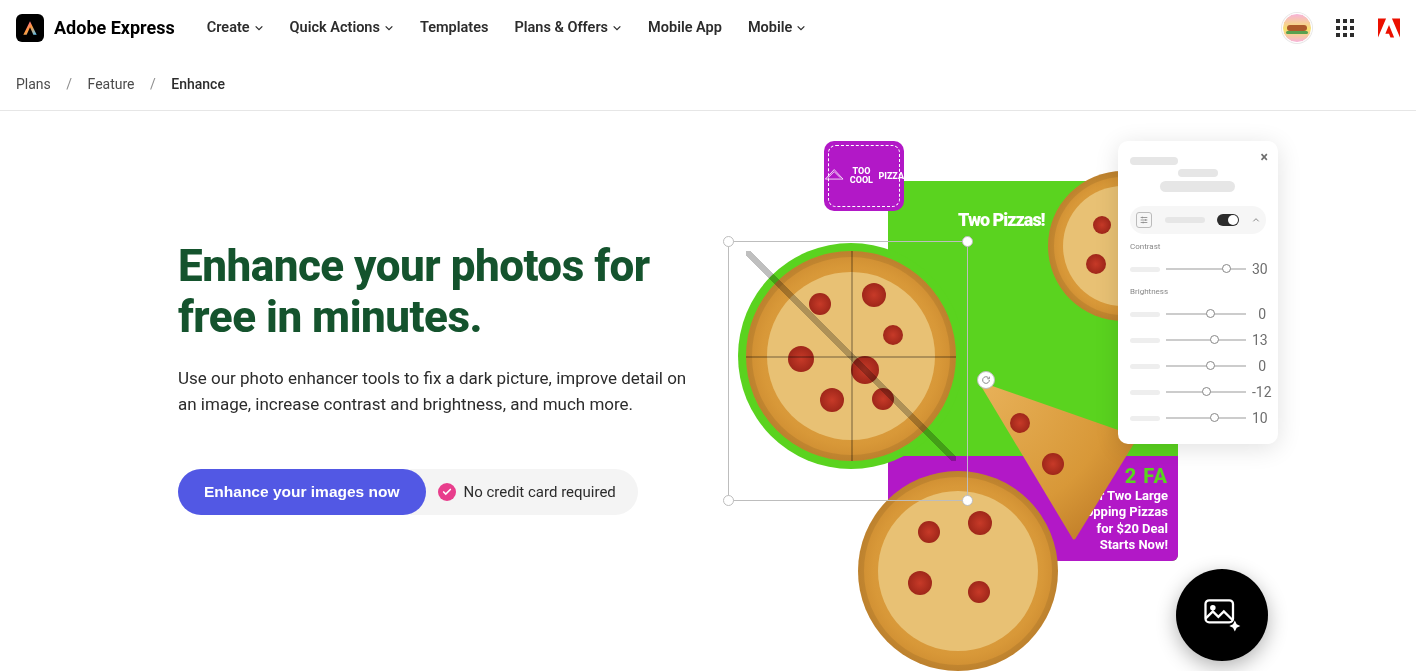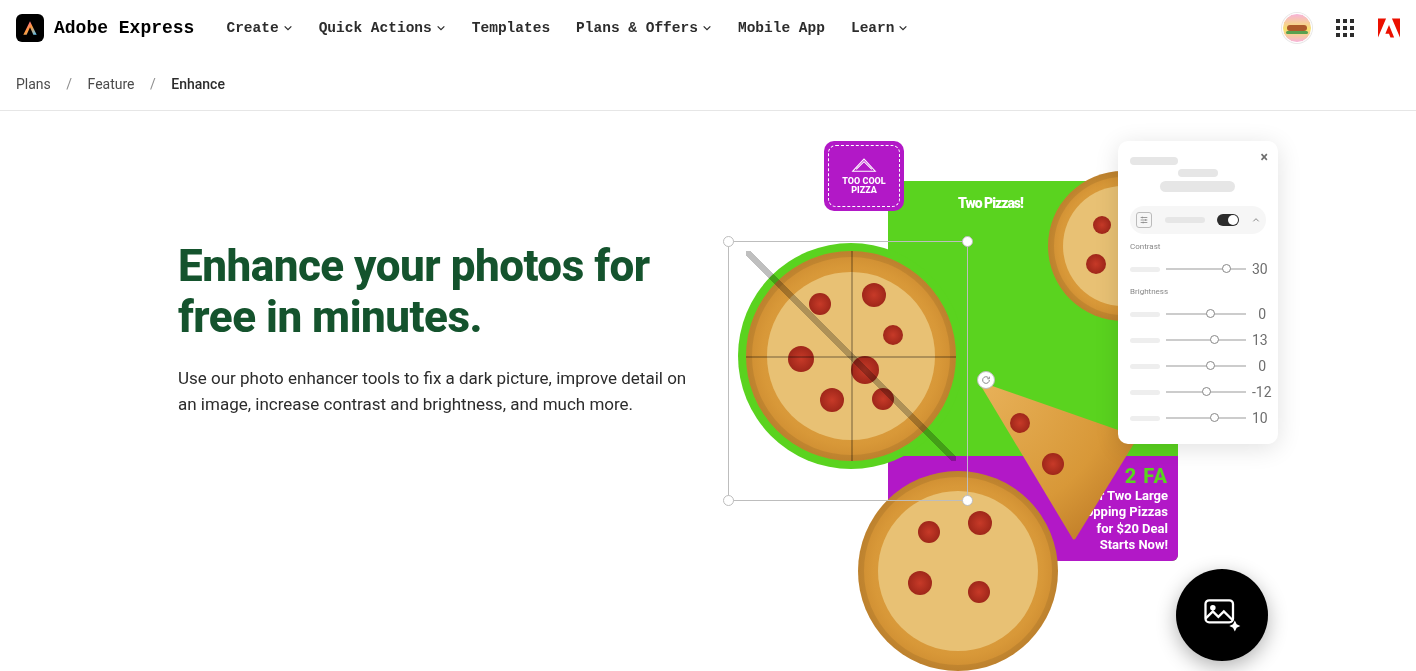--- a/index.html
+++ b/index.html
@@ -1,18 +1,18 @@
 <!DOCTYPE html>
 <html><head>
 <meta charset="utf-8">
 <style>
 * { margin: 0; padding: 0; box-sizing: border-box; }
 body { font-family: -apple-system, BlinkMacSystemFont, "Segoe UI", Roboto, Helvetica, Arial, sans-serif; background: #fff; color: #2c2c2c; width: 1416px; height: 671px; overflow: hidden; position: relative; }
 
-.topbar { height: 56px; display: flex; align-items: center; padding: 0 16px; border-bottom: 1px solid transparent; font-family: Liberation Mono, monospace; }
+.topbar { height: 56px; display: flex; align-items: center; padding: 0 16px; border-bottom: 1px solid transparent; }
 .logo-wrap { display: flex; align-items: center; gap: 10px; margin-right: 32px; }
 .logo-box { width: 28px; height: 28px; background: #000; border-radius: 6px; display: flex; align-items: center; justify-content: center; }
 .logo-box svg { width: 20px; height: 20px; }
 .brand { font-weight: 700; font-size: 18px; color: #000; }
 .nav { display: flex; gap: 26px; }
 .nav-item { font-size: 14.5px; font-weight: 600; color: #2c2c2c; display: flex; align-items: center; gap: 4px; cursor: pointer; }
 .chev { width: 10px; height: 10px; }
 .top-right { margin-left: auto; display: flex; align-items: center; gap: 24px; }
 .avatar { width: 30px; height: 30px; border-radius: 50%; background: linear-gradient(180deg,#f7b2d9 0%,#f7e26b 55%,#f7b2d9 100%); border:1px solid #fff; box-shadow:0 0 0 1px #e8e8e8; position:relative; overflow:hidden; }
 .avatar::before{content:"";position:absolute;left:4px;right:4px;top:11px;height:6px;background:#ad5a2a;border-radius:3px;}
@@ -35,22 +35,22 @@
 .cta-note-pill { display:flex; align-items:center; gap:8px; background:#f4f4f4; padding: 14px 22px 14px 48px; border-radius: 28px; margin-left:-36px; position:relative; z-index:1; font-size:15px; color:#2c2c2c;}
 .check-circle { width:18px; height:18px; border-radius:50%; background:#e83e8c; display:flex; align-items:center; justify-content:center; flex-shrink:0;}
 .check-circle svg{width:10px;height:10px;}
 
 .hero-art { position: absolute; left: 738px; top: 20px; width: 540px; height: 520px; }
 .green-card { position:absolute; left:150px; top:50px; width:290px; height:380px; background:#5ad31f; border-radius:6px; overflow:hidden; }
 .purple-strip { position:absolute; left:0; right:0; bottom:0; height:105px; background:#b218c7; color:#fff; padding:8px 10px; text-align:right; font-weight:700; }
 .purple-strip .big{font-size:20px; color:#5ad31f; font-weight:800; letter-spacing:1px;}
 .purple-strip .sub{font-size:13px; line-height:1.25;}
 .headline-txt{position:absolute; left:70px; top:10px; font-size:28px; font-weight:900; color:#b218c7; line-height:0.95; letter-spacing:-1px;}
-.headline-txt .sub2{color:#fff; font-size:14px; display:block; margin-top:6px;}
-.stamp{position:absolute; left:86px; top:10px; width:80px; height:70px; background:#b218c7; border-radius:10px; z-index:5; display:flex; flex-direction:column; align-items:center; justify-content:center; color:#fff; font-size:9px; font-weight:800; text-align:center; line-height:1;}
+.headline-txt .sub2{color:#fff; font-size:18px; display:block; margin-top:20px;}
+.stamp{position:absolute; left:86px; top:10px; width:80px; height:70px; background:#b218c7; border-radius:10px; z-index:5; display:flex; flex-direction:row; align-items:center; justify-content:center; color:#fff; font-size:9px; font-weight:800; text-align:center; line-height:1;}
 .stamp::before{content:""; position:absolute; inset:4px; border:1.5px dashed #fff; border-radius:8px;}
 .stamp svg{width:26px;height:18px;margin-bottom:2px;}
 
 .pizza{position:absolute; border-radius:50%; background: radial-gradient(circle at 50% 50%, #e8b25a 0%, #d89838 60%, #b36f1f 100%); box-shadow: inset 0 0 0 6px rgba(0,0,0,0.08);} 
 .pizza .top{position:absolute; inset:10%; border-radius:50%; background:#e8c174;}
 .pepp{position:absolute; border-radius:50%; background:radial-gradient(circle,#c73a28 0%,#8f1f14 100%);}
 .pizza-main{left:8px; top:120px; width:210px; height:210px; z-index:6;}
 .green-ring{position:absolute; left:0px; top:112px; width:226px; height:226px; border-radius:50%; background:#5ad31f; z-index:5;}
 .pizza-tr{left:310px; top:40px; width:150px; height:150px; z-index:4;}
 .pizza-slice{position:absolute; left:240px; top:250px; width:160px; height:160px; z-index:4; background:radial-gradient(circle at 0% 0%, #e8b25a 0%, #d89838 60%, #b36f1f 100%); clip-path: polygon(0 0, 100% 35%, 60% 100%); border-radius: 0 0 80px 0;}
@@ -116,21 +116,21 @@
     <div class="nav-item">
         <span>Plans &amp; Offers</span>
         <svg class="chev" viewBox="0 0 12 12">
           <path d="M2 4l4 4 4-4" stroke="#2c2c2c" stroke-width="1.5" fill="none"></path>
         </svg>
       </div>
     <div class="nav-item">
         <span>Mobile App</span>
       </div>
     <div class="nav-item">
-        <span>Learn</span>
+        <span>Mobile</span>
         <svg class="chev" viewBox="0 0 12 12">
           <path d="M2 4l4 4 4-4" stroke="#2c2c2c" stroke-width="1.5" fill="none"></path>
         </svg>
       </div>
   </div>
   <div class="top-right">
     <div class="avatar"></div>
     <div class="apps-icon">
         <span></span>
         <span></span>
@@ -153,20 +153,31 @@
   <span class="bc-sep">/</span>
   <span class="bc-link">Feature</span>
   <span class="bc-sep">/</span>
   <span class="bc-current">Enhance</span>
 </div>
 
 <div class="hero">
   <div class="hero-text">
     <h1>Enhance your photos for free in minutes.</h1>
     <p>Use our photo enhancer tools to fix a dark picture, improve detail on an image, increase contrast and brightness, and much more.</p>
+    <div class="cta-row">
+      <button class="cta-btn">Enhance your images now</button>
+      <div class="cta-note-pill">
+        <span class="check-circle">
+            <svg viewBox="0 0 12 12">
+              <path d="M2 6l2.5 2.5L10 3" stroke="#fff" stroke-width="2" fill="none" stroke-linecap="round"></path>
+            </svg>
+          </span>
+        <span>No credit card required</span>
+      </div>
+    </div>
   </div>
 
   <div class="hero-art">
     <div class="green-card">
       <div class="headline-txt"><span class="sub2">Two Pizzas!</span></div>
       <div class="purple-strip">
         <div class="big">2 FA</div>
         <div class="sub">Our Two Large</div>
         <div class="sub">2-Topping Pizzas</div>
         <div class="sub">for $20 Deal</div>

